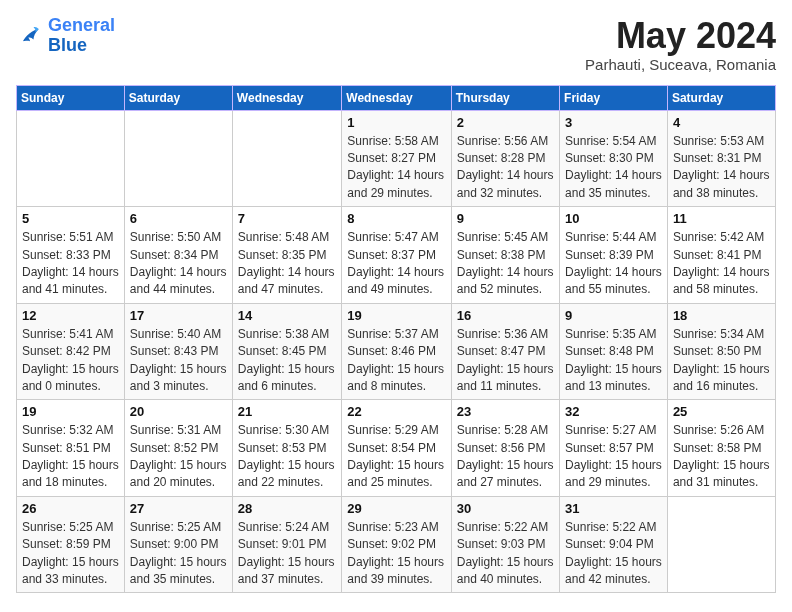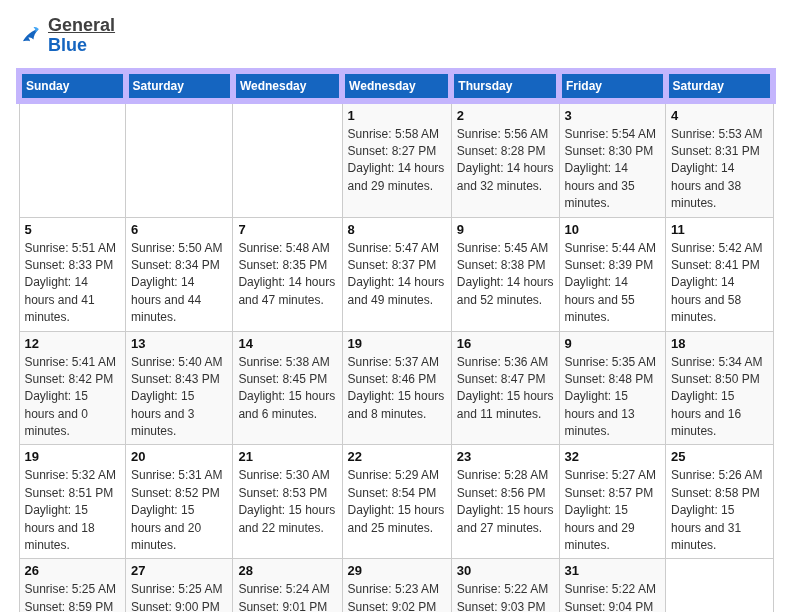--- a/index.html
+++ b/index.html
@@ -19,21 +19,21 @@
     .logo {
       display: flex;
       align-items: center;
       gap: 4px;
     }
     .logo-text {
       font-size: 18px;
       font-weight: bold;
       line-height: 1.1;
     }
-    .logo-general { color: #404040; text-decoration: underline; }
+    .logo-general { color: #3b82f6; }
     .logo-blue { color: #1565c0; }
     .logo-bird {
       width: 28px;
       height: 28px;
     }
     .title-block {
       text-align: right;
     }
     .month-title {
       font-size: 36px;
@@ -50,21 +50,21 @@
       border-collapse: collapse;
       font-size: 11px;
     }
     thead tr th {
       background: #1565c0;
       color: #fff;
       padding: 5px 4px;
       text-align: left;
       font-size: 12px;
       font-weight: bold;
-      border: 6px solid #c4b5fd;
+      border: 1px solid #c4b5fd;
     }
     tbody tr td {
       border: 1px solid #ccc;
       vertical-align: top;
       padding: 4px 5px;
       height: 82px;
       width: 113px;
       background: #fff;
     }
     tbody tr:nth-child(odd) td {
@@ -92,20 +92,24 @@
   <div class="logo">
     <svg class="logo-bird" viewBox="0 0 32 32" xmlns="http://www.w3.org/2000/svg">
       <path d="M8 22 C8 22 14 10 26 8 C22 12 20 16 20 20 C18 18 16 17 14 18 C14 18 16 20 16 22 C12 21 10 22 8 22Z" fill="#1565c0"></path>
       <path d="M26 8 C24 6 22 5 20 6 C22 8 23 10 22 12 C24 10 26 8 26 8Z" fill="#42a5f5"></path>
     </svg>
     <div class="logo-text">
       <span class="logo-general">General</span><br>
       <span class="logo-blue">Blue</span>
     </div>
   </div>
+  <div class="title-block">
+    <div class="month-title">May 2024</div>
+    <div class="location">Parhauti, Suceava, Romania</div>
+  </div>
 </div>
 
 <table>
   <thead>
     <tr>
     <th>Sunday</th>
         <th>Saturday</th>
         <th>Wednesday</th>
         <th>Wednesday</th>
         <th>Thursday</th>
@@ -164,21 +168,21 @@
           <div class="day-num">11</div>
           <div class="day-info">Sunrise: 5:42 AM<br>Sunset: 8:41 PM<br>Daylight: 14 hours and 58 minutes.</div>
         </td>
       </tr>
       <tr>
         <td>
           <div class="day-num">12</div>
           <div class="day-info">Sunrise: 5:41 AM<br>Sunset: 8:42 PM<br>Daylight: 15 hours and 0 minutes.</div>
         </td>
         <td>
-          <div class="day-num">13</div>
+          <div class="day-num">17</div>
           <div class="day-info">Sunrise: 5:40 AM<br>Sunset: 8:43 PM<br>Daylight: 15 hours and 3 minutes.</div>
         </td>
         <td>
           <div class="day-num">14</div>
           <div class="day-info">Sunrise: 5:38 AM<br>Sunset: 8:45 PM<br>Daylight: 15 hours and 6 minutes.</div>
         </td>
         <td>
           <div class="day-num">19</div>
           <div class="day-info">Sunrise: 5:37 AM<br>Sunset: 8:46 PM<br>Daylight: 15 hours and 8 minutes.</div>
         </td>

